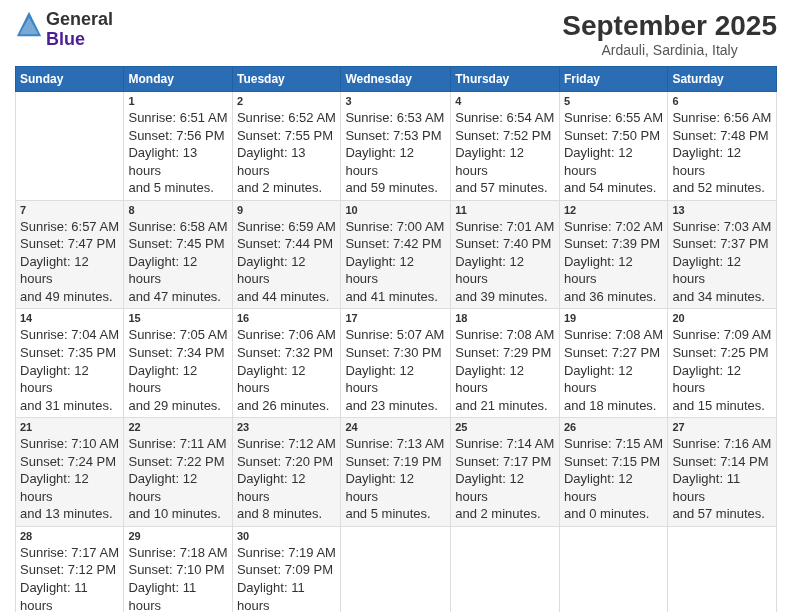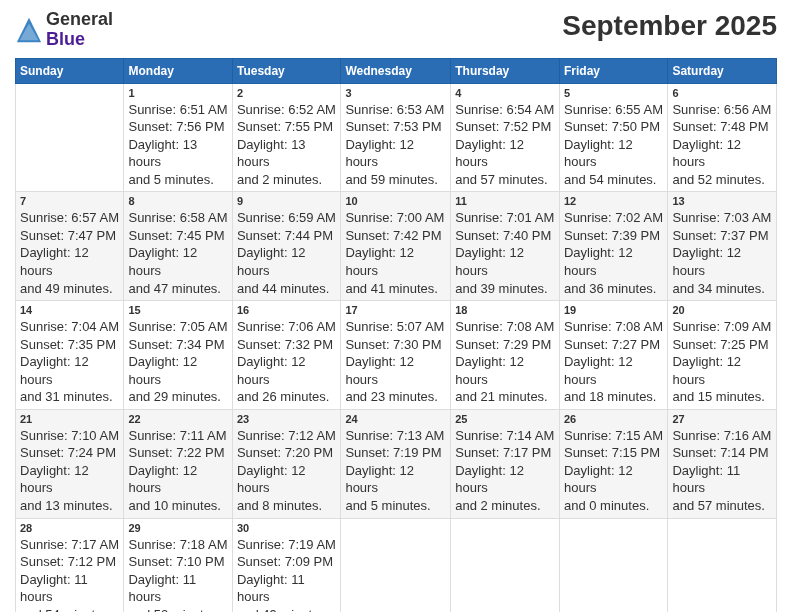--- a/index.html
+++ b/index.html
@@ -17,21 +17,21 @@
       padding: 10px 15px 10px 15px;
     }
     .header {
       display: flex;
       justify-content: space-between;
       align-items: flex-start;
       margin-bottom: 8px;
     }
     .logo {
       display: flex;
-      align-items: center;
+      align-items: flex-start;
     }
     .logo-text {
       display: flex;
       flex-direction: column;
       font-size: 18px;
       font-weight: bold;
       line-height: 1.1;
     }
     .logo-general { color: #333; }
     .logo-blue { color: #4c1d95; }
@@ -103,20 +103,21 @@
         <polygon points="15,2 28,28 2,28" fill="#1a6fba" opacity="0.85"></polygon>
         <polygon points="15,8 25,26 5,26" fill="white" opacity="0.3"></polygon>
       </svg>
       <div class="logo-text">
         <span class="logo-general">General</span>
         <span class="logo-blue">Blue</span>
       </div>
     </div>
     <div class="title-block">
       <div class="month-title">September 2025</div>
+      <div class="location">Ardauli, Sardinia, Italy</div>
     </div>
   </div>
 
   <table class="calendar">
     <thead>
       <tr>
       <th>Sunday</th>
           <th>Monday</th>
           <th>Tuesday</th>
           <th>Wednesday</th>

